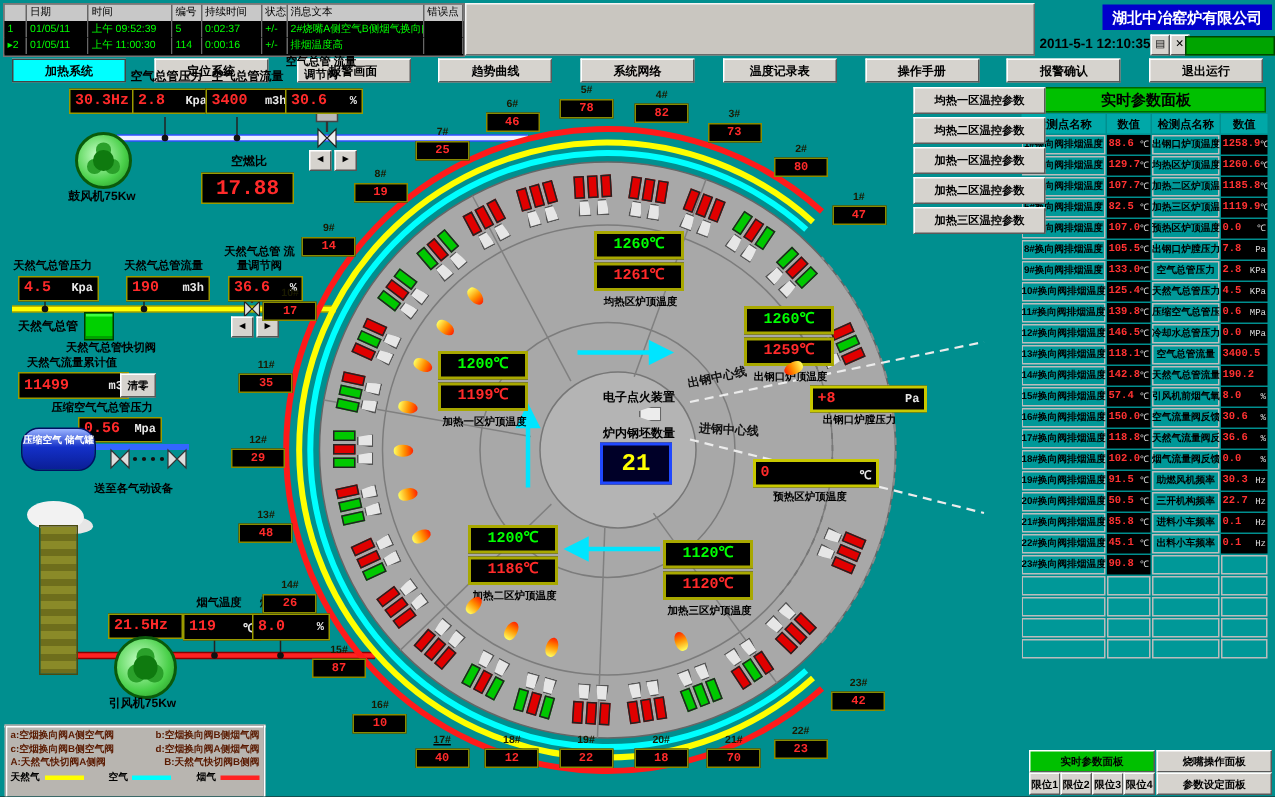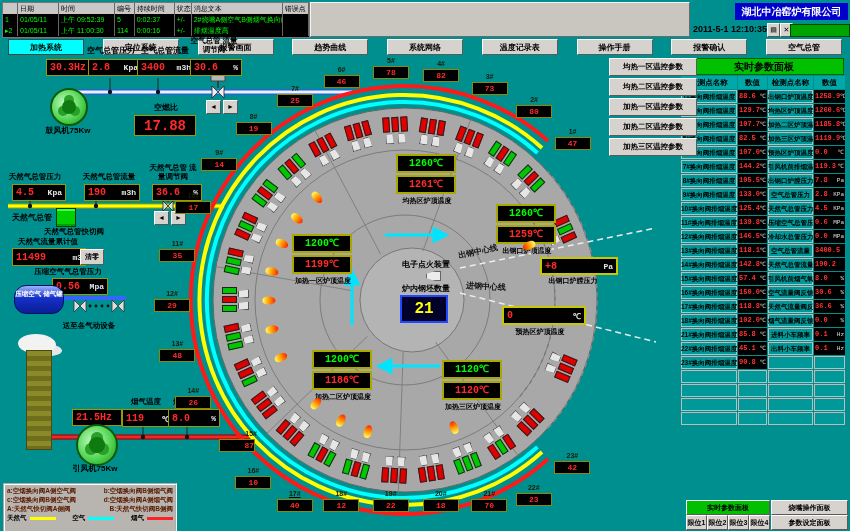--- a/index.html
+++ b/index.html
@@ -224,21 +224,21 @@
   <div class="mbar" id="menubar">
       <div class="mbtn">主画面</div>
       <div class="mbtn act">加热系统</div>
       <div class="mbtn">定位系统</div>
       <div class="mbtn">报警画面</div>
       <div class="mbtn">趋势曲线</div>
       <div class="mbtn">系统网络</div>
       <div class="mbtn">温度记录表</div>
       <div class="mbtn">操作手册</div>
       <div class="mbtn">报警确认</div>
-      <div class="mbtn">空气总管</div>
+      <div class="mbtn">退出运行</div>
     </div>
 
   <div class="led" style="left:46px;top:59px;width:40px;height:15px">
     <span class="lv">30.3Hz</span>
     </div>
   <div class="lbl" style="left:80px;top:46px;width:62px">空气总管压力</div>
   <div class="led" style="left:88px;top:59px;width:46px;height:15px">
     <span class="lv">2.8</span>
       <span class="lu">Kpa</span>
     </div>
@@ -429,32 +429,20 @@
             <span class="n">107.0</span>
             <span class="u">℃</span>
           </div>
           <div class="pc pn">预热区炉顶温度</div>
           <div class="pc pv">
             <span class="n">0.0</span>
             <span class="u">℃</span>
           </div>
         </div>
         <div class="prow">
-          <div class="pc pn">7#换向阀排烟温度</div>
-          <div class="pc pv">
-            <span class="n">144.2</span>
-            <span class="u">℃</span>
-          </div>
-          <div class="pc pn">引风机前排烟温度</div>
-          <div class="pc pv">
-            <span class="n">119.3</span>
-            <span class="u">℃</span>
-          </div>
-        </div>
-        <div class="prow">
           <div class="pc pn">8#换向阀排烟温度</div>
           <div class="pc pv">
             <span class="n">105.5</span>
             <span class="u">℃</span>
           </div>
           <div class="pc pn">出钢口炉膛压力</div>
           <div class="pc pv">
             <span class="n">7.8</span>
             <span class="u">Pa</span>
           </div>
@@ -570,20 +558,44 @@
         <div class="prow">
           <div class="pc pn">18#换向阀排烟温度</div>
           <div class="pc pv">
             <span class="n">102.0</span>
             <span class="u">℃</span>
           </div>
           <div class="pc pn">烟气流量阀反馈</div>
           <div class="pc pv">
             <span class="n">0.0</span>
             <span class="u">%</span>
+          </div>
+        </div>
+        <div class="prow">
+          <div class="pc pn">19#换向阀排烟温度</div>
+          <div class="pc pv">
+            <span class="n">91.5</span>
+            <span class="u">℃</span>
+          </div>
+          <div class="pc pn">助燃风机频率</div>
+          <div class="pc pv">
+            <span class="n">30.3</span>
+            <span class="u">Hz</span>
+          </div>
+        </div>
+        <div class="prow">
+          <div class="pc pn">20#换向阀排烟温度</div>
+          <div class="pc pv">
+            <span class="n">50.5</span>
+            <span class="u">℃</span>
+          </div>
+          <div class="pc pn">三开机构频率</div>
+          <div class="pc pv">
+            <span class="n">22.7</span>
+            <span class="u">Hz</span>
           </div>
         </div>
         <div class="prow">
           <div class="pc pn">21#换向阀排烟温度</div>
           <div class="pc pv">
             <span class="n">85.8</span>
             <span class="u">℃</span>
           </div>
           <div class="pc pn">进料小车频率</div>
           <div class="pc pv">
@@ -886,21 +898,21 @@
         <div class="bar" style="background: rgb(0, 200, 0);"></div>
         <div class="bar" style="background: rgb(224, 0, 0);"></div>
         <div class="bar" style="background: rgb(224, 0, 0);"></div>
       </div>
       <div class="heads">
         <div class="bhead"></div>
         <div class="bhead"></div>
       </div>
     </div>
     <div class="flame" style="left: 277.423px; top: 350.787px; transform: rotate(-114.68deg);"></div>
-    <div class="plate" style="left: 217px; top: 430.353px; text-align: right;">
+    <div class="plate" style="left: 206px; top: 430.353px;">
       <div class="pno">15#</div>
       <div class="pled">87</div>
     </div>
     <div class="cluster" style="left: 254.303px; top: 389.403px; transform: rotate(-127.04deg);">
       <div class="bars">
         <div class="bar" style="background: rgb(224, 0, 0);"></div>
         <div class="bar" style="background: rgb(224, 0, 0);"></div>
         <div class="bar" style="background: rgb(224, 0, 0);"></div>
       </div>
       <div class="heads">

